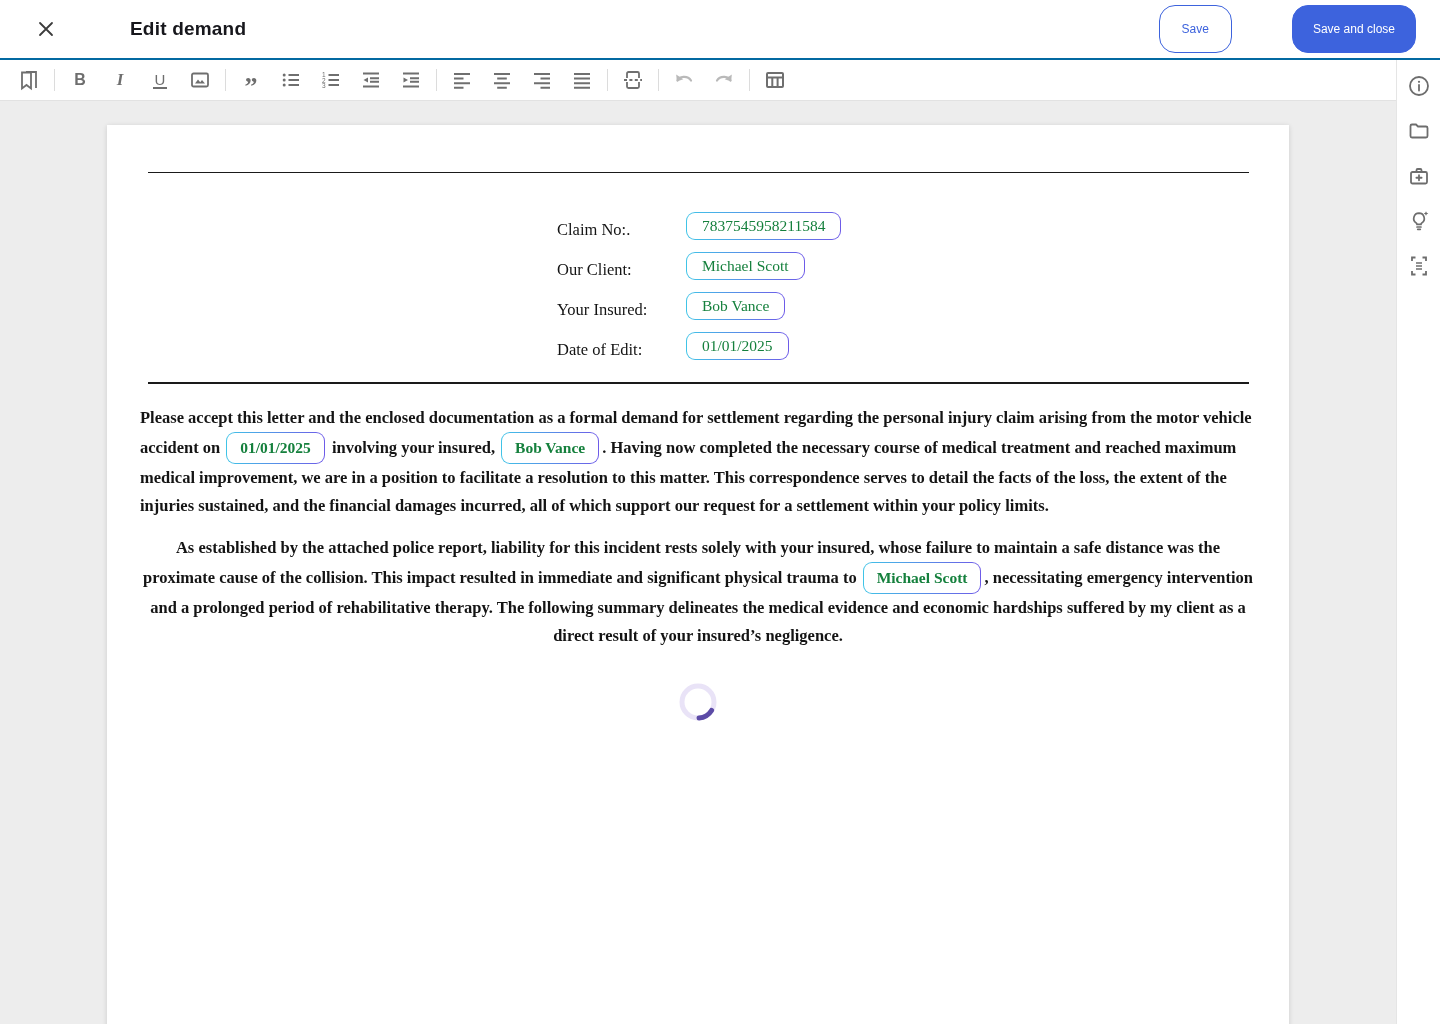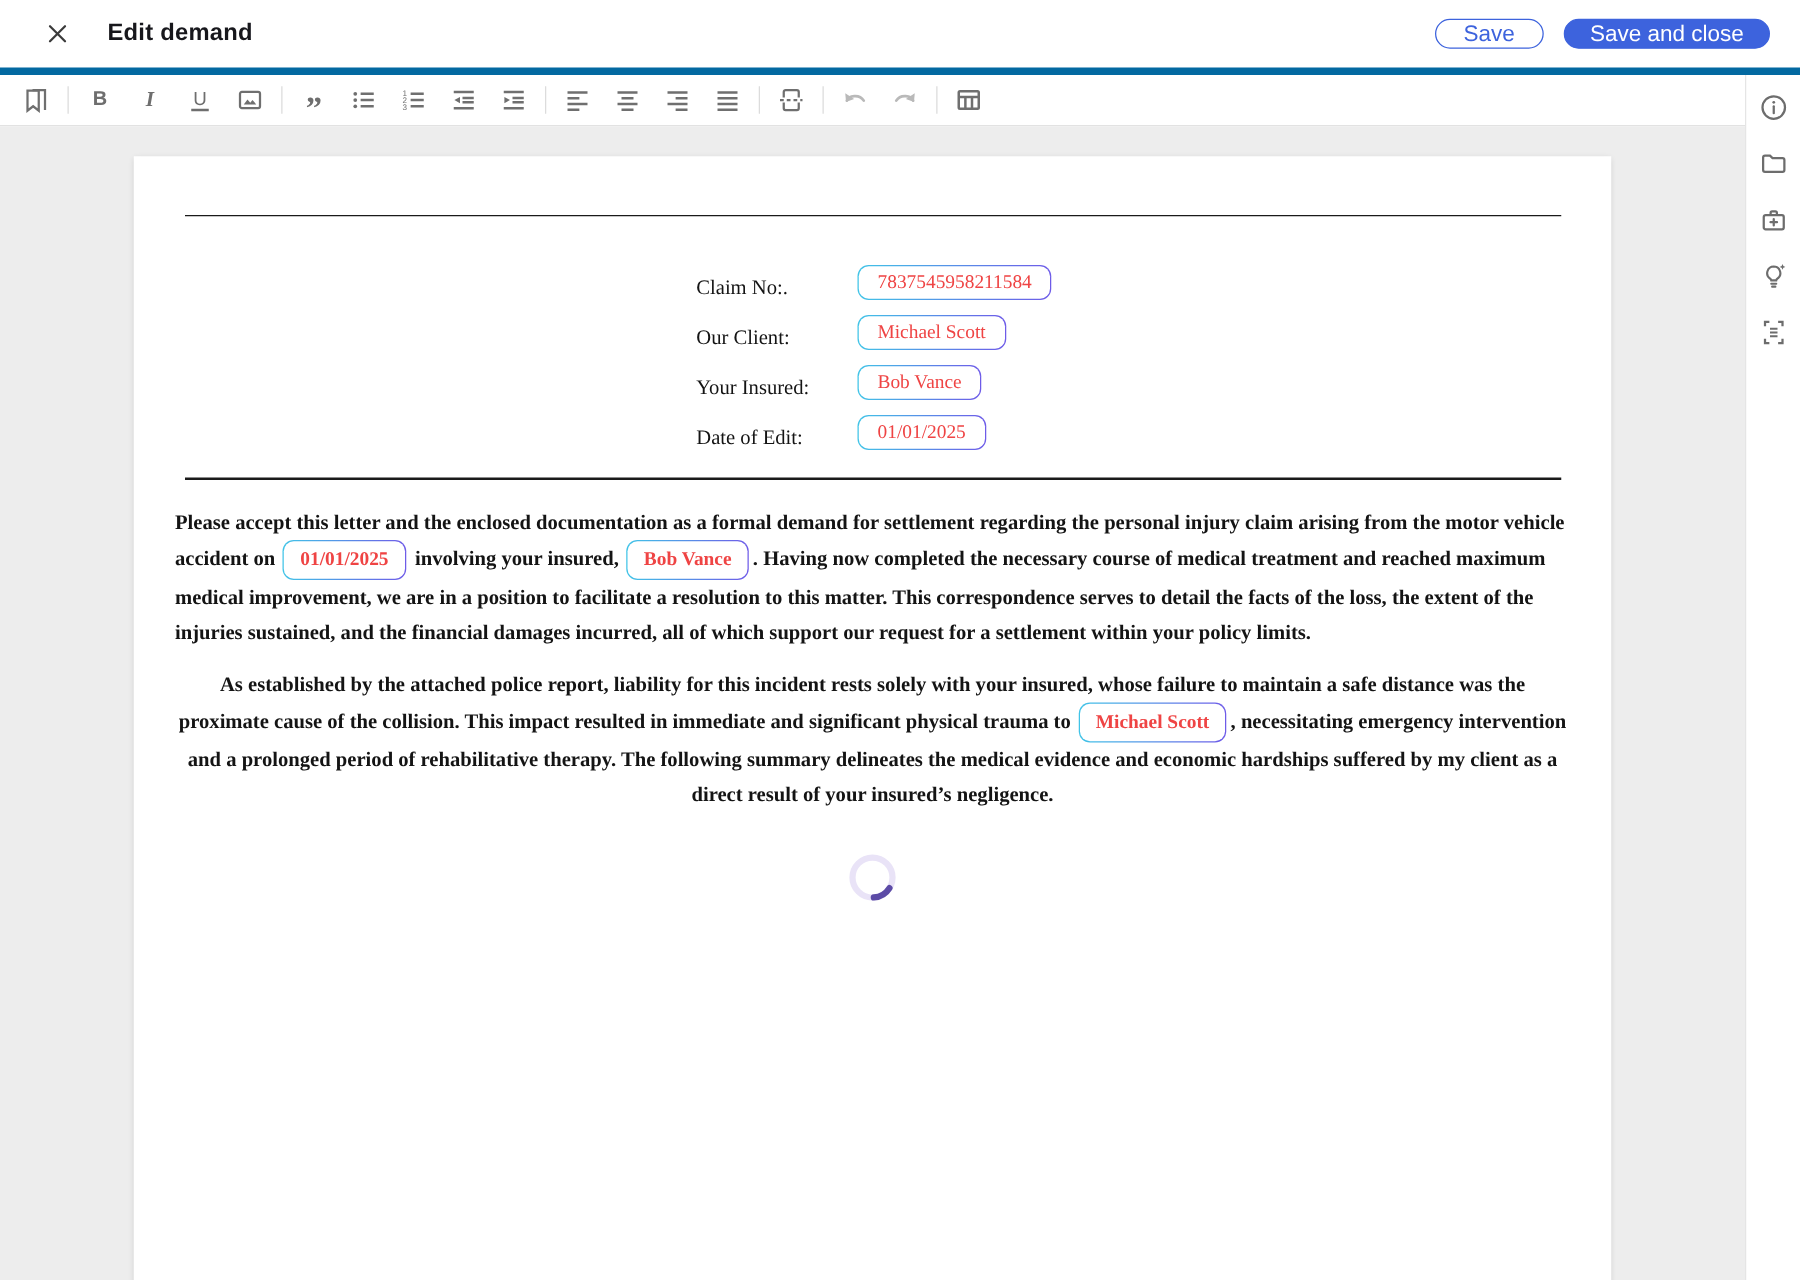--- a/index.html
+++ b/index.html
@@ -1,26 +1,26 @@
 <!DOCTYPE html>
 <html><head>
 <meta charset="utf-8">
 <style>
   * { margin:0; padding:0; box-sizing:border-box; }
   html,body { width:1440px; height:1024px; overflow:hidden; background:#fff;
               font-family:"Liberation Sans", sans-serif; }
 
   
   .header { height:60px; display:flex; align-items:center; padding:0 24px 0 34px;
-            background:#fff; border-bottom:6px solid #0369a1; }
+            background:#fff; border-bottom:2px solid #0369a1;gap:44px; }
   .close-btn { width:24px; height:24px; border:none; background:none; cursor:pointer;
                display:flex; align-items:center; justify-content:center; }
   .page-title { font-size:19px; font-weight:700; color:#17171c; margin-left:28px; letter-spacing:.2px; }
   .header-spacer { flex:1; }
-  .btn { height:24px; border-radius:16px; font-size:18px; font-weight:500; cursor:pointer;
+  .btn { height:48px; border-radius:16px; font-size:12px; font-weight:500; cursor:pointer;
          font-family:"Liberation Sans", sans-serif; }
   .btn-outline { background:#fff; border:1px solid #3d63dd; color:#3d63dd; padding:0 22px; }
   .btn-filled  { background:#3d63dd; border:1px solid #3d63dd; color:#ffffff; padding:0 20px; margin-left:16px; }
 
   
   .main { display:flex; height:964px; }
   .content-col { width:1396px; display:flex; flex-direction:column; }
   .right-rail { flex:1; background:#fff; border-left:1px solid #e5e5e5;
                 display:flex; flex-direction:column; align-items:center; padding-top:11px; }
   .rail-btn { width:30px; height:30px; border:none; background:none; cursor:pointer;
@@ -47,21 +47,21 @@
   .rule-top { border:none; border-top:1.5px solid #1a1a1a; margin:0 7px 0 8px; }
   .rule-bottom { border:none; border-top:2px solid #1a1a1a; margin:22px 7px 0 8px; }
 
   .claim-table { margin:27px 0 0 417px; }
   .claim-row { height:40px; display:flex; align-items:flex-end; }
   .claim-label { width:129px; font-size:16.5px; }
 
   .pill { display:inline-block; padding:1px; border-radius:9px;
           background:linear-gradient(90deg,#40c4e7,#6e5be8); vertical-align:baseline; }
   .pill-inner { display:block; background:#fff; border-radius:8px; padding:4px 15px;
-                font-size:15.5px; font-family:"Liberation Serif", serif; color:#ef4444;
+                font-size:15.5px; font-family:"Liberation Serif", serif; color:#15803d;
                 white-space:nowrap; }
   .pill.inline { margin:0 3px 0 6px; }
   .pill.inline .pill-inner { padding:1px 13px; }
 
   .salutation { margin-top:33px; font-size:16.5px; }
   .para { margin-top:20px; font-size:16.5px; line-height:28px; text-align:left;font-weight:bold; }
   .para + .para { margin-top:14px;text-align:center; }
 
   .spinner-wrap { width:44px; margin:30px auto 0; }
 

